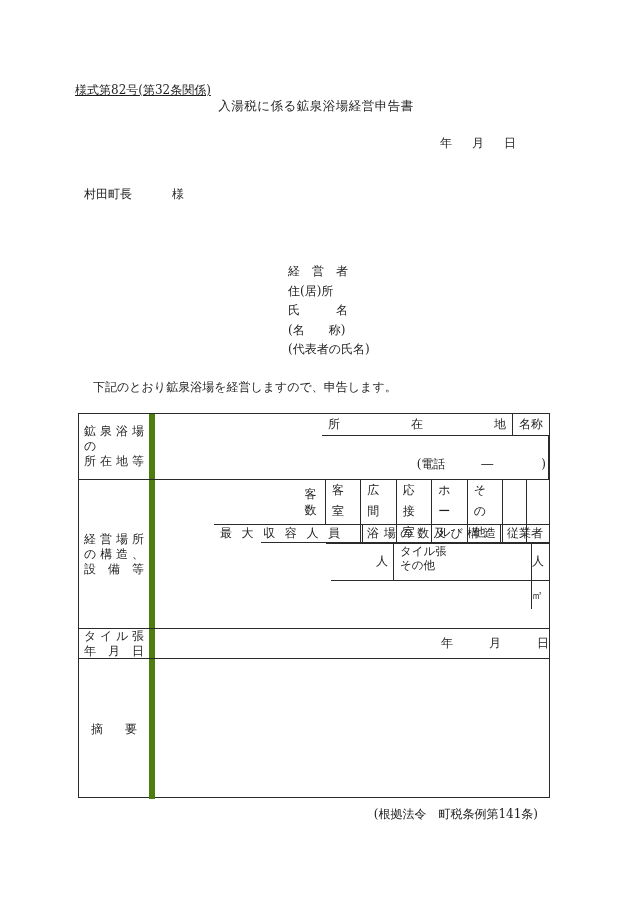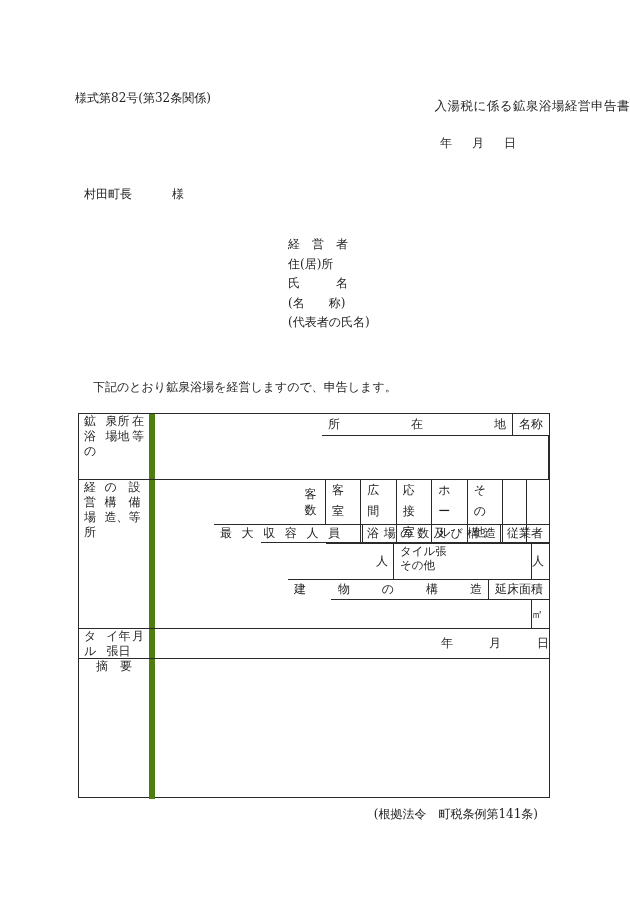--- a/index.html
+++ b/index.html
@@ -4,42 +4,42 @@
 <style>
   * { margin:0; padding:0; box-sizing:border-box; }
   html,body { background:#ffffff; }
   body {
     width:630px; height:903px; position:relative;
     font-family:"DejaVu Serif","Liberation Serif",serif;
     font-size:12px; color:#1f1f1f;
     -webkit-font-smoothing:antialiased;
   }
   .abs { position:absolute; }
-  .center { left:2px; right:0; text-align:right; }
-
-  
-  .form-number   { left:75px;  top:90px; }
+  .center { left:2px; right:0; text-align:center; }
+
+  
+  .form-number   { left:75px;  top:82px;text-decoration:underline; }
   .doc-title     { top:98px; font-size:12.5px; letter-spacing:.5px; }
   .date-top      { left:440px; top:135px; letter-spacing:4px; }
   .addressee-row { left:84px;  top:186px; display:flex; gap:40px; }
-  .operator      { left:288px; top:235px; line-height:19.6px; }
+  .operator      { left:288px; top:262px; line-height:19.6px; }
   .declaration   { left:93px;  top:379px; }
   .legal-note    { top:806px; right:92px; position:absolute; }
 
   
   .form-table {
     left:78px; top:413px; width:472px; height:385px;
     border:1px solid #2a2a2a;
   }
   .trow { display:flex; width:100%; }
   .bt { border-top:1px solid #2a2a2a; }
   .bl { border-left:1px solid #2a2a2a; }
   .bb { border-bottom:1px solid #2a2a2a; }
   .colA {
-    width:70px; flex:0 0 70px; display:flex; flex-direction:row;
+    width:70px; flex:0 0 70px; display:flex; flex-direction:column;
     justify-content:center; padding:0 5px;
   }
   .colA .lbl { text-align:justify; text-align-last:justify; line-height:15px; }
   .colB { flex:1; display:flex; flex-direction:column; border-left:6px solid #4d7c0f;align-items:flex-end; }
   .justx { text-align:justify; text-align-last:justify; padding:0 6px; }
   .hrow { display:flex; }
   .cell { overflow:hidden; }
 
   
   .r1 { height:65px; }
@@ -117,20 +117,23 @@
     <div class="colA">
       <div class="lbl">鉱泉浴場の</div>
       <div class="lbl">所在地等</div>
     </div>
     <div class="colB">
       <div class="hrow r1-head bb">
         <div class="cell c1 justx">所在地</div>
         <div class="cell c2 justx bl">名称</div>
       </div>
       <div class="r1-body">
+        <div class="cell c1">
+          <span>(電話　　　―　　　　)</span>
+        </div>
         <div class="cell c2 bl"></div>
       </div>
     </div>
   </div>
 
   <div class="trow r2 bt">
     <div class="colA">
       <div class="lbl">経営場所</div>
       <div class="lbl">の構造、</div>
       <div class="lbl">設備等</div>
@@ -176,24 +179,20 @@
         </div>
         <div class="cell cap-c2 bl bath-cell">
           <div>タイル張</div>
           <div>その他</div>
         </div>
         <div class="cell cap-c3 bl unit-cell">
           <span>人</span>
         </div>
       </div>
 
-      <div class="hrow sub-bld-head bt">
-        <div class="cell bld-c1 justx">建物の構造</div>
-        <div class="cell bld-c2 justx bl">延床面積</div>
-      </div>
 
       <div class="hrow sub-bld-body bt">
         <div class="cell bld-c1"></div>
         <div class="cell bld-c2 bl sqm-cell">
           <span>㎡</span>
         </div>
       </div>
 
     </div>
   </div>

